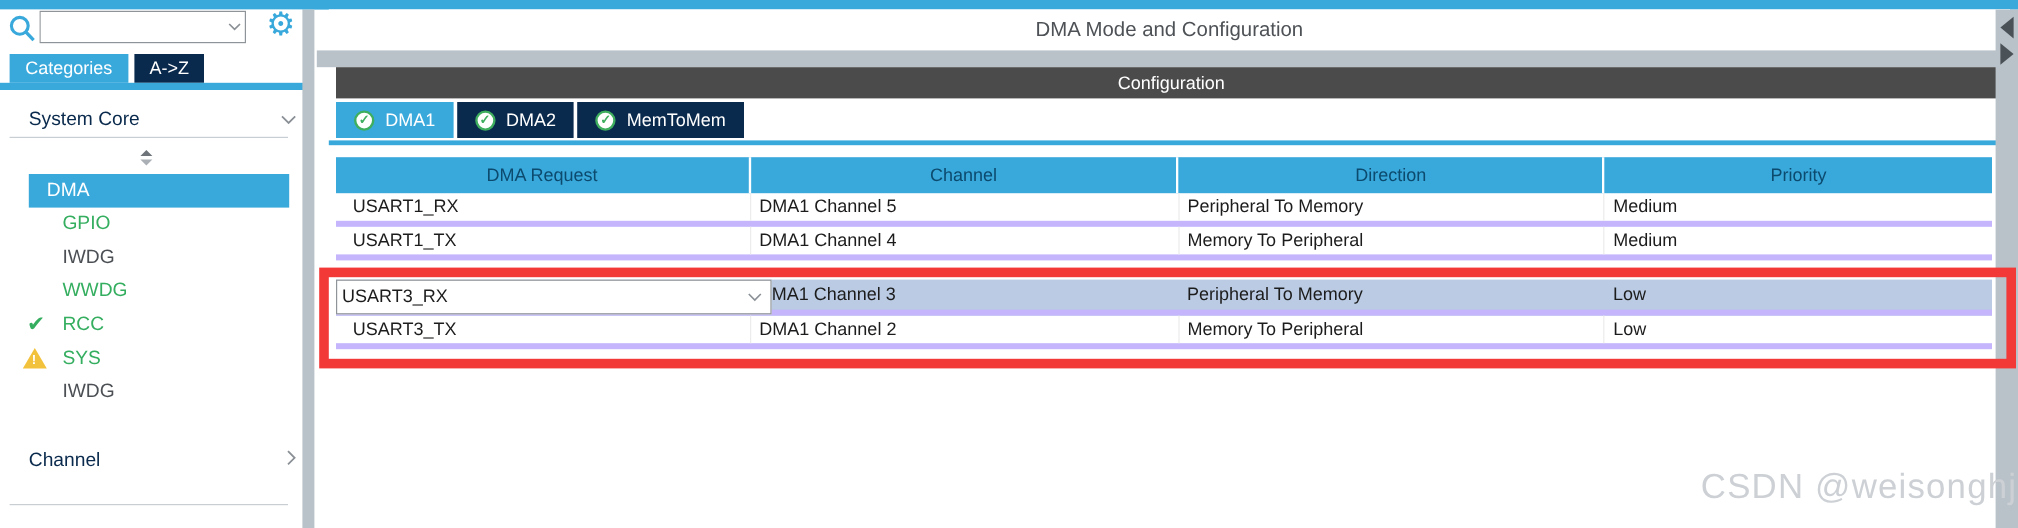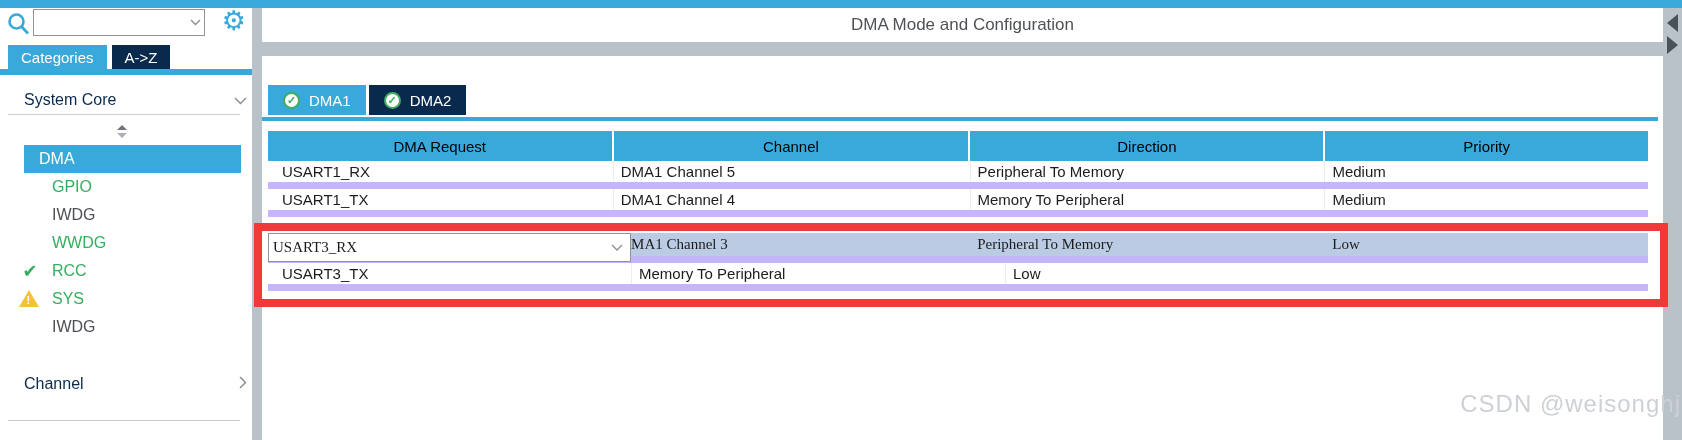--- a/index.html
+++ b/index.html
@@ -66,64 +66,64 @@
 
   
   .divider-strip { position:absolute; left:252px; top:8px; width:10px; height:432px; background:var(--chrome-gray); }
   .right-strip { position:absolute; left:1663px; top:8px; width:19px; height:432px; background:var(--chrome-gray); }
   .collapse-left-icon { position:absolute; left:4px; top:6px; width:0; height:0;
     border-top:9px solid transparent; border-bottom:9px solid transparent; border-right:11px solid #4b5257; cursor:pointer; }
   .collapse-right-icon { position:absolute; left:4px; top:28px; width:0; height:0;
     border-top:9px solid transparent; border-bottom:9px solid transparent; border-left:11px solid #4b5257; cursor:pointer; }
 
   
-  .main { position:absolute; left:262px; top:8px; width:1401px; height:432px; background:#fff; }
+  .main { position:absolute; left:274px; top:8px; width:1401px; height:432px; background:#fff; }
   .title-bar { position:absolute; top:0; left:0; right:0; height:34px; display:flex;
     align-items:center; justify-content:center; font-size:17px; color:#4e5256; background:#fff; }
   .gray-band { position:absolute; top:34px; left:-10px; right:-19px; height:14px; background:var(--chrome-gray); }
   .config-bar { position:absolute; top:48px; left:6px; width:1392px; height:26px; background:var(--dark-bar);
     color:#fff; font-size:15px; display:flex; align-items:center; justify-content:center; }
 
   .dma-tabs { position:absolute; top:77px; left:6px; display:flex; gap:3px; }
   .dma-tab { height:30px; background:var(--navy); color:#fff; font-size:15px;
     display:flex; align-items:center; gap:9px; padding:0 15px; cursor:pointer; }
   .dma-tab.active { background:var(--accent); }
   .check-badge-icon { width:17px; height:17px; border-radius:50%; background:#fff;
     border:2px solid #3fae5f; color:#3fae5f; font-size:11px; font-weight:bold;
     display:flex; align-items:center; justify-content:center; line-height:1; }
   .check-badge-icon::before { content:"✓"; }
 
   .blue-line { position:absolute; top:109px; left:0; width:1396px; height:4px; background:var(--accent); }
 
   .table { position:absolute; top:123px; left:6px; width:1380px; }
   .thead { display:flex; height:30px; }
-  .th { background:var(--accent); color:#000000; font-size:15px; display:flex;
+  .th { background:var(--accent); color:#0c4a6e; font-size:15px; display:flex;
     align-items:center; justify-content:center; border-right:2px solid #fff; }
   .th:last-child { border-right:none; }
   .c1 { width:364px; } .c2 { width:376px; } .c3 { width:374px; } .c4 { width:340px; }
-  .trow { display:flex; height:28px; border-bottom:7px solid #c4b5fd; font-size:15px;
+  .trow { display:flex; height:28px; border-bottom:5px solid #c4b5fd; font-size:15px;
     color:#1c1c1c; align-items:flex-end; cursor:default; }
   .td { height:100%; display:flex; align-items:center; border-right:1px solid #ececec; }
   .td:last-child { border-right:none; }
   .td.c1 { padding-left:14px; } .td.c2,.td.c3,.td.c4 { padding-left:7px; }
   .row-spacer { height:16px; }
   .trow.highlight { background:var(--row-highlight); height:30px; }
-  .trow.highlight .td { border-right-color:transparent;font-family:Liberation Serif, serif; }
+  .trow.highlight .td { border-right-color:transparent; }
 
   .combo-cell { position:relative; padding-left:0 !important; }
   .combo { position:absolute; left:0; top:0; width:363px; height:29px; background:#fff;
     border:1px solid #8f9499; display:flex; align-items:center; padding-left:4px;
     font-size:15px; color:#1c1c1c; z-index:2; cursor:pointer; }
   .combo .combo-text { flex:1; }
   .combo .combo-chevron { width:26px; display:flex; justify-content:center; }
 
   .red-box { position:absolute; left:-8px; top:215px; width:1414px; height:84px;
     border:8px solid var(--annotation-red); z-index:5; pointer-events:none; }
 
-  .watermark { position:absolute; right:1px; top:390px; font-size:24px; letter-spacing:1px;
+  .watermark { position:absolute; right:1px; top:390px; font-size:29px; letter-spacing:1px;
     color:var(--watermark-gray); z-index:9; white-space:nowrap; }
 </style>
 </head>
 <body style="--accent: #39A9DC; --navy: #0A2A4D; --green: #35AE60; --warning: #F3C23C; --dark-bar: #4B4B4B; --chrome-gray: #B9C2C9; --row-highlight: #BACBE3; --annotation-red: #F23937; --watermark-gray: #CDD1D5;">
 
 <div class="topbar"></div>
 
 <div class="sidebar">
   <svg class="search-icon-svg" width="26" height="28" viewBox="0 0 26 28">
     <circle cx="10.5" cy="11.5" r="7" fill="none" stroke="#39A9DC" stroke-width="2.6"></circle>
@@ -185,29 +185,34 @@
     </span>
   </div>
   <div class="side-divider divider-analog"></div>
 </div>
 
 <div class="divider-strip"></div>
 
 <div class="main">
   <div class="title-bar">DMA Mode and Configuration</div>
   <div class="gray-band"></div>
+  <div class="config-bar">Configuration</div>
 
   <div class="dma-tabs">
     <div class="dma-tab active">
       <span class="check-badge-icon"></span>
       <span>DMA1</span>
     </div>
     <div class="dma-tab">
       <span class="check-badge-icon"></span>
       <span>DMA2</span>
+    </div>
+    <div class="dma-tab">
+      <span class="check-badge-icon"></span>
+      <span>MemToMem</span>
     </div>
   </div>
 
   <div class="blue-line"></div>
 
   <div class="table">
     <div class="thead">
       <div class="th c1">DMA Request</div>
       <div class="th c2">Channel</div>
       <div class="th c3">Direction</div>
@@ -239,20 +244,21 @@
               </svg>
           </span>
         </div>
       </div>
       <div class="td c2">DMA1 Channel 3</div>
       <div class="td c3">Peripheral To Memory</div>
       <div class="td c4">Low</div>
     </div>
     <div class="trow">
       <div class="td c1">USART3_TX</div>
+      <div class="td c2">DMA1 Channel 2</div>
       <div class="td c3">Memory To Peripheral</div>
       <div class="td c4">Low</div>
     </div>
   </div>
 
   <div class="red-box"></div>
 </div>
 
 <div class="right-strip">
   <span class="collapse-left-icon"></span>

